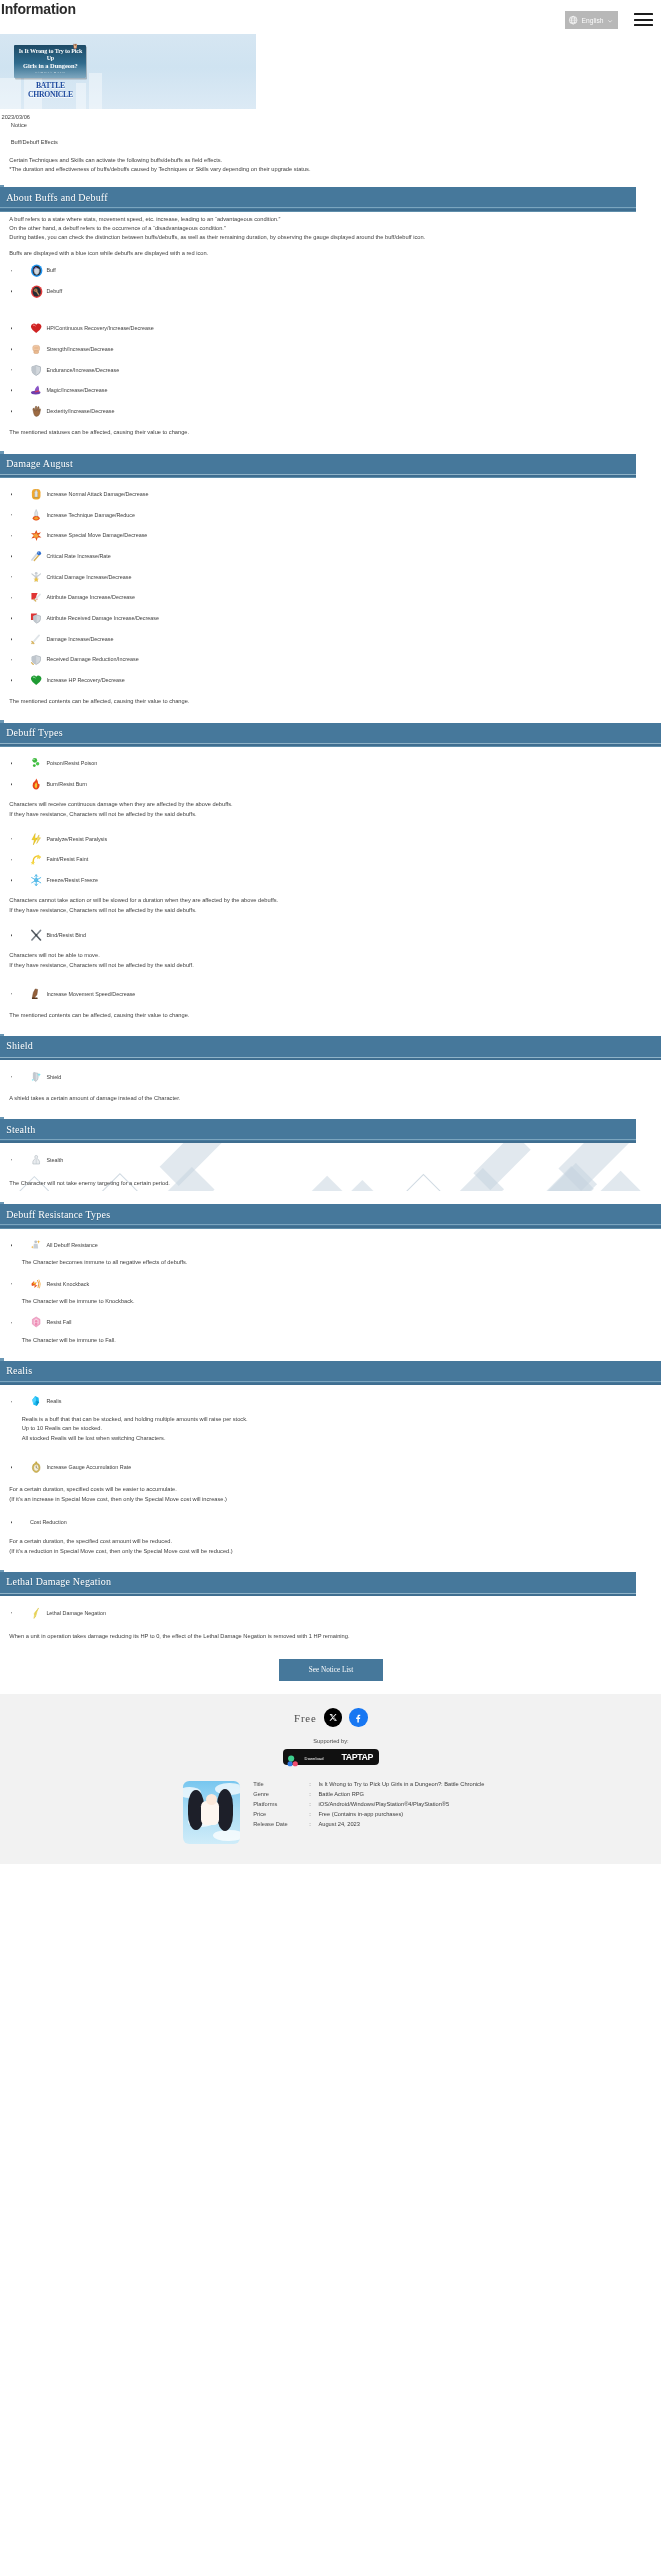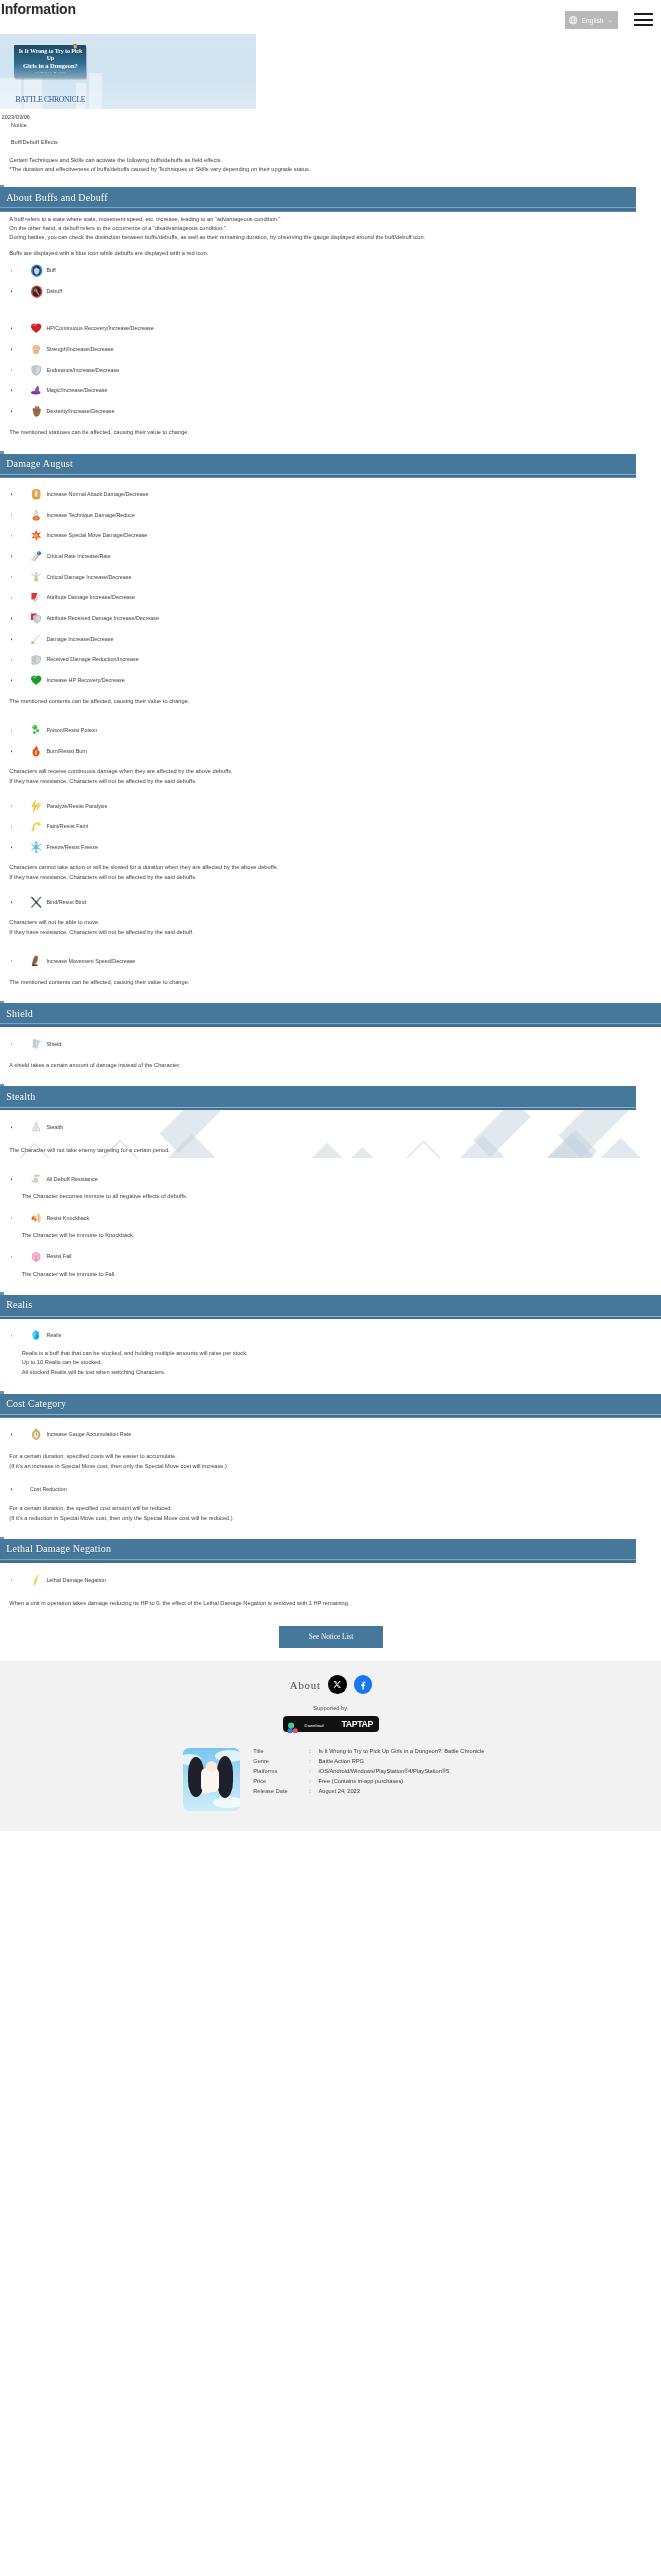--- a/index.html
+++ b/index.html
@@ -68,24 +68,24 @@
   .logo-plate {
     background: linear-gradient(180deg,#1d4a66 0%, #2f6b8d 55%, #7ea7bf 100%);
     padding: 2.6px 3.1px 4.1px 3.1px;
     border-radius: 1px;
     box-shadow: 1px 1.5px 0 rgba(0,0,0,0.22);
   }
   .logo-l1 { color:#fff; font-family:"Liberation Serif", serif; font-size: 6px; font-weight:700; line-height:1.18; letter-spacing:-0.1px;}
   .logo-l2 { color:#fff; font-family:"Liberation Serif", serif; font-size: 6.4px; font-weight:700; line-height:1.2; }
   .logo-sub { color:#e7eef2; font-family:"Liberation Serif", serif; font-size:2.8px; letter-spacing:0.8px; margin-top:1px; }
   .logo-bc {
-    margin-top: 17px;
+    margin-top: 3px;
     color:#1d4a9e;
     font-family:"Liberation Serif", serif;
-    font-weight: 400;
+    font-weight: 700;
     font-size: 7.7px;
     letter-spacing: -0.3px;
     text-shadow: 0 0.5px 0 #ffffff;
   }
   .owl { position:absolute; right:7.2px; top:-2.1px; font-size:5.2px; }
 
   
   .meta { padding: 5.2px 0 0 1.5px; }
   .meta-date { font-size: 5.7px; color: #3e3e3e; }
   .meta-cat  { font-size: 5.7px; color: #3e3e3e; padding-left: 9.3px; margin-top: 1.5px; }
@@ -481,20 +481,23 @@
           </svg>
         </span>
         <span class="item-label">Increase HP Recovery/Decrease</span>
       </li>
     </ul>
     <p class="note" style="margin-top:9.3px;">The mentioned contents can be affected, causing their value to change.</p>
   </div>
 </div>
 
 <div class="section">
+  <div class="band wide">
+    <div class="band-title">Debuff Types</div>
+  </div>
   <div class="section-body">
     <ul class="items">
       <li>
         <span class="ic">
           <svg viewBox="0 0 26 26" width="12.4" height="12.4">
             <circle cx="10" cy="7" r="5" fill="#3fb83f"></circle>
             <circle cx="16" cy="14" r="3.6" fill="#4cc84c"></circle>
             <circle cx="9" cy="18" r="3" fill="#3fb83f"></circle>
             <circle cx="8.4" cy="5.4" r="1.5" fill="#b4f0b4"></circle>
           </svg>
@@ -635,20 +638,23 @@
           </svg>
         </span>
         <span class="item-label">Stealth</span>
       </li>
     </ul>
     <p class="note" style="margin-top:11.3px;">The Character will not take enemy targeting for a certain period.</p>
   </div>
 </div>
 
 <div class="section">
+  <div class="band wide">
+    <div class="band-title">Debuff Resistance Types</div>
+  </div>
   <div class="section-body">
     <ul class="items">
       <li>
         <span class="ic">
           <svg viewBox="0 0 26 26" width="12.4" height="12.4">
             <circle cx="12" cy="6" r="3" fill="#bcc3ca"></circle>
             <path d="M8 10 L16 10 L17 20 L7 20 Z" fill="#c8cfd6"></path>
             <path d="M18 2 L19 5.2 L22 6 L19 6.8 L18 10 L17 6.8 L14 6 L17 5.2 Z" fill="#f3b33c"></path>
             <path d="M5 14 L5.8 16.2 L8 17 L5.8 17.8 L5 20 L4.2 17.8 L2 17 L4.2 16.2 Z" fill="#f3b33c"></path>
           </svg>
@@ -707,23 +713,20 @@
         <span class="item-label">Realis</span>
       </li>
     </ul>
     <p class="note indented">Realis is a buff that that can be stocked, and holding multiple amounts will raise per stock.</p>
     <p class="note indented tight">Up to 10 Realis can be stocked.</p>
     <p class="note indented tight">All stocked Realis will be lost when switching Characters.</p>
   </div>
 </div>
 
 <div class="section">
-  <div class="band wide">
-    <div class="band-title">Cost Category</div>
-  </div>
   <div class="section-body">
     <ul class="items">
       <li>
         <span class="ic">
           <svg viewBox="0 0 26 26" width="12.4" height="12.4">
             <rect x="11" y="1" width="4" height="3" rx="1.4" fill="#c9a93c"></rect>
             <ellipse cx="13" cy="14" rx="8" ry="10" fill="#d9bd52" stroke="#a68a2c" stroke-width="1"></ellipse>
             <ellipse cx="13" cy="14" rx="5.6" ry="7.4" fill="#f6f1df" stroke="#a68a2c" stroke-width="1"></ellipse>
             <line x1="13" y1="14" x2="13" y2="9.5" stroke="#5c4a18" stroke-width="1.2"></line>
             <line x1="13" y1="14" x2="16" y2="15.5" stroke="#5c4a18" stroke-width="1.2"></line>
@@ -764,21 +767,21 @@
     <p class="note" style="margin-top:11.3px;">When a unit in operation takes damage reducing its HP to 0, the effect of the Lethal Damage Negation is removed with 1 HP remaining.</p>
   </div>
 </div>
 
 <div class="cta-wrap">
   <button class="cta">See Notice List</button>
 </div>
 
 <div class="footer">
   <div class="share-row">
-    <span class="share-label">About</span>
+    <span class="share-label">Free</span>
     <span class="sbtn x">
       <svg viewBox="0 0 24 24" width="8.8" height="8.8" fill="#ffffff">
         <path d="M17.2 3h3.3l-7.2 8.2L21.8 21h-6.5l-5-6.2L4.5 21H1.2l7.7-8.8L1.5 3H8l4.6 5.7L17.2 3Zm-1.2 16h1.8L7.9 4.8H6L16 19Z"></path>
       </svg>
     </span>
     <span class="sbtn fb">
       <svg viewBox="0 0 24 24" width="10.3" height="10.3" fill="#ffffff">
         <path d="M13.6 22v-8.2h2.8l.4-3.2h-3.2V8.5c0-.9.3-1.6 1.6-1.6h1.7V4c-.3 0-1.3-.1-2.5-.1-2.5 0-4.2 1.5-4.2 4.3v2.4H7.4v3.2h2.8V22h3.4Z"></path>
       </svg>
     </span>

